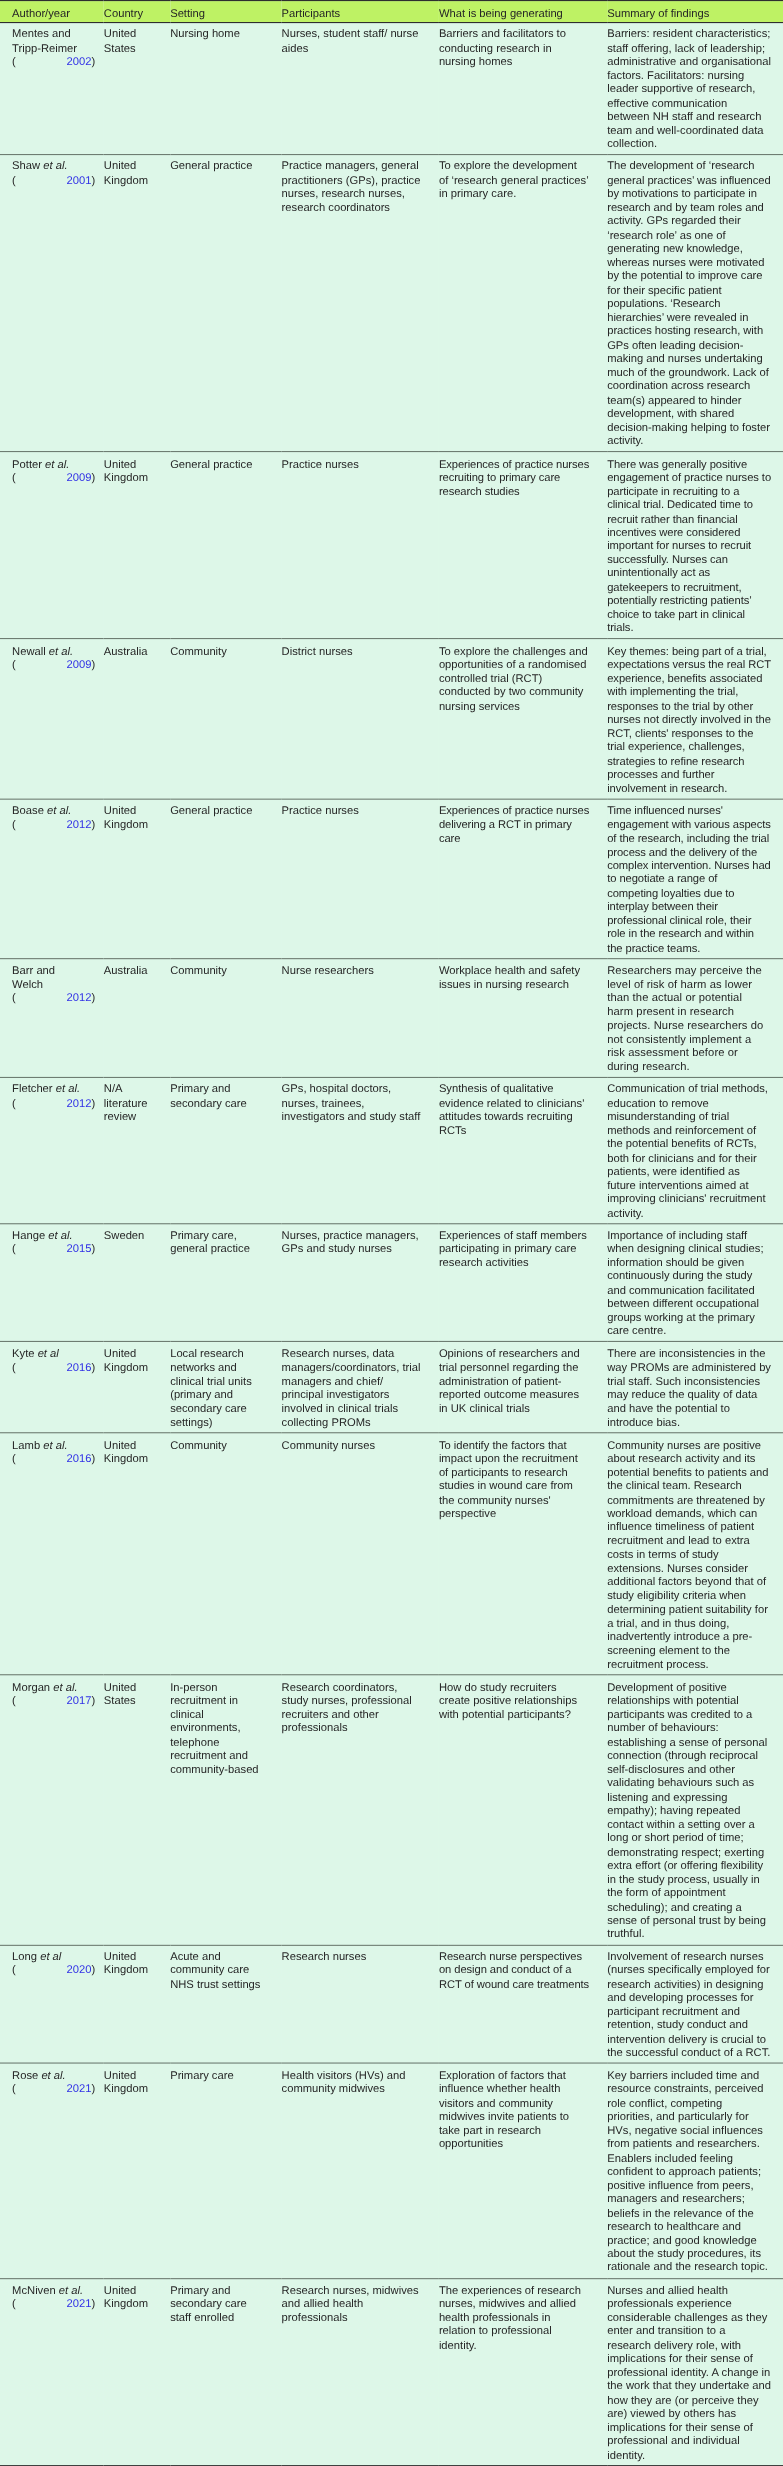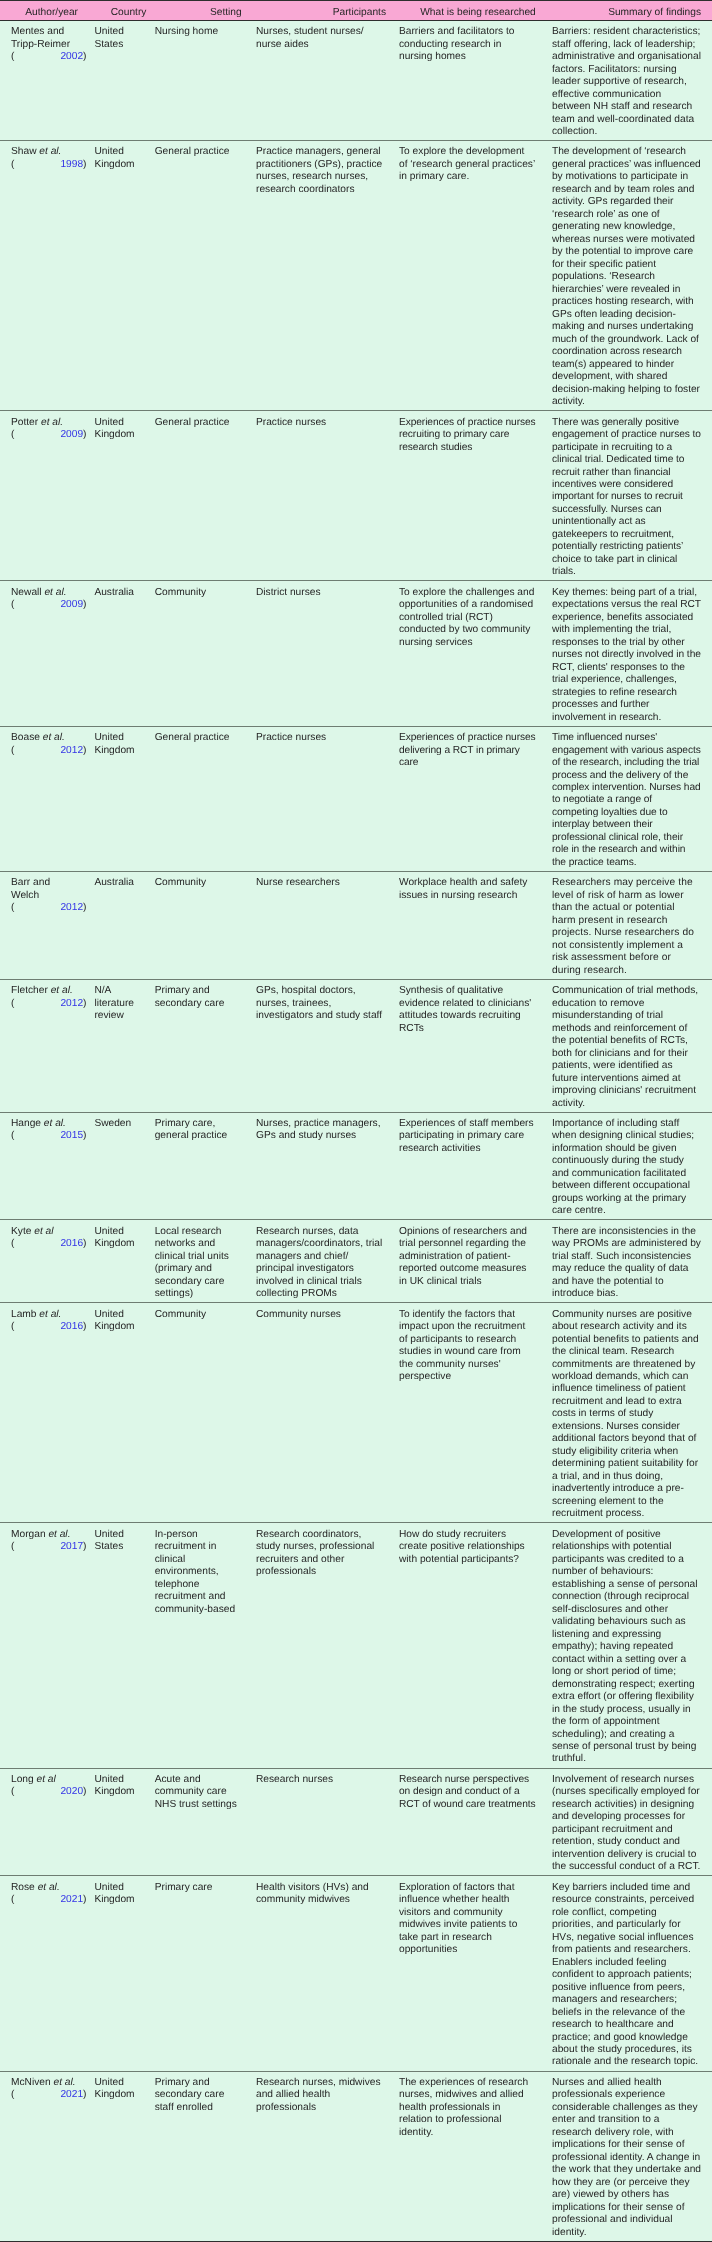--- a/index.html
+++ b/index.html
@@ -14,24 +14,24 @@
 }
 #study-table {
   width: 712px;
   transform: translateZ(0);
   border-collapse: collapse;
   table-layout: fixed;
   border-top: 1.2px solid #2e2e2e;
   border-bottom: 1.4px solid #2e2e2e;
 }
 #study-table thead th {
-  background: #f9a8d4;
+  background: #bef264;
   border-bottom: 1.45px solid #2e2e2e;
   font-weight: normal;
-  text-align: right;
+  text-align: left;
   font-size: 10.2px;
   line-height: 12.47px;
   color: #262626;
   padding: 5.5px 6px 0.8px 0;
   vertical-align: top;
 }
 #study-table tbody td {
   background: #ddf7e8;
   border-bottom: 1.2px solid #6e7d72;
   font-size: 10.2px;
@@ -53,35 +53,35 @@
 </head>
 <body>
 
 <table id="study-table">
  <thead>
   <tr>
    <th class="c1">Author/year</th>
    <th class="c2">Country</th>
    <th class="c3">Setting</th>
    <th class="c4">Participants</th>
-   <th class="c5">What is being researched</th>
+   <th class="c5">What is being generating</th>
    <th class="c6">Summary of findings</th>
   </tr>
  </thead>
  <tbody>
   <tr>
    <td class="c1"><span>Mentes and Tripp-Reimer</span><br>(<span class="year-link">2002</span>)</td>
    <td class="c2">United States</td>
    <td class="c3">Nursing home</td>
-   <td class="c4">Nurses, student nurses/ nurse aides</td>
+   <td class="c4">Nurses, student staff/ nurse aides</td>
    <td class="c5">Barriers and facilitators to conducting research in nursing homes</td>
    <td class="c6">Barriers: resident characteristics; staff offering, lack of leadership; administrative and organisational factors. Facilitators: nursing leader supportive of research, effective communication between NH staff and research team and well-coordinated data collection.</td>
   </tr>
   <tr>
-   <td class="c1"><span>Shaw <i class="author-et-al">et al.</i></span><br>(<span class="year-link">1998</span>)</td>
+   <td class="c1"><span>Shaw <i class="author-et-al">et al.</i></span><br>(<span class="year-link">2001</span>)</td>
    <td class="c2">United Kingdom</td>
    <td class="c3">General practice</td>
    <td class="c4">Practice managers, general practitioners (GPs), practice nurses, research nurses, research coordinators</td>
    <td class="c5" style="letter-spacing:0.01px">To explore the development of ‘research general practices’ in primary care.</td>
    <td class="c6" style="letter-spacing:-0.03px">The development of ‘research general practices’ was influenced by motivations to participate in research and by team roles and activity. GPs regarded their ‘research role’ as one of generating new knowledge, whereas nurses were motivated by the potential to improve care for their specific patient populations. ‘Research hierarchies’ were revealed in practices hosting research, with GPs often leading decision-making and nurses undertaking much of the groundwork. Lack of coordination across research team(s) appeared to hinder development, with shared decision-making helping to foster activity.</td>
   </tr>
   <tr>
    <td class="c1"><span>Potter <i class="author-et-al">et al.</i></span><br>(<span class="year-link">2009</span>)</td>
    <td class="c2">United Kingdom</td>
    <td class="c3">General practice</td>

